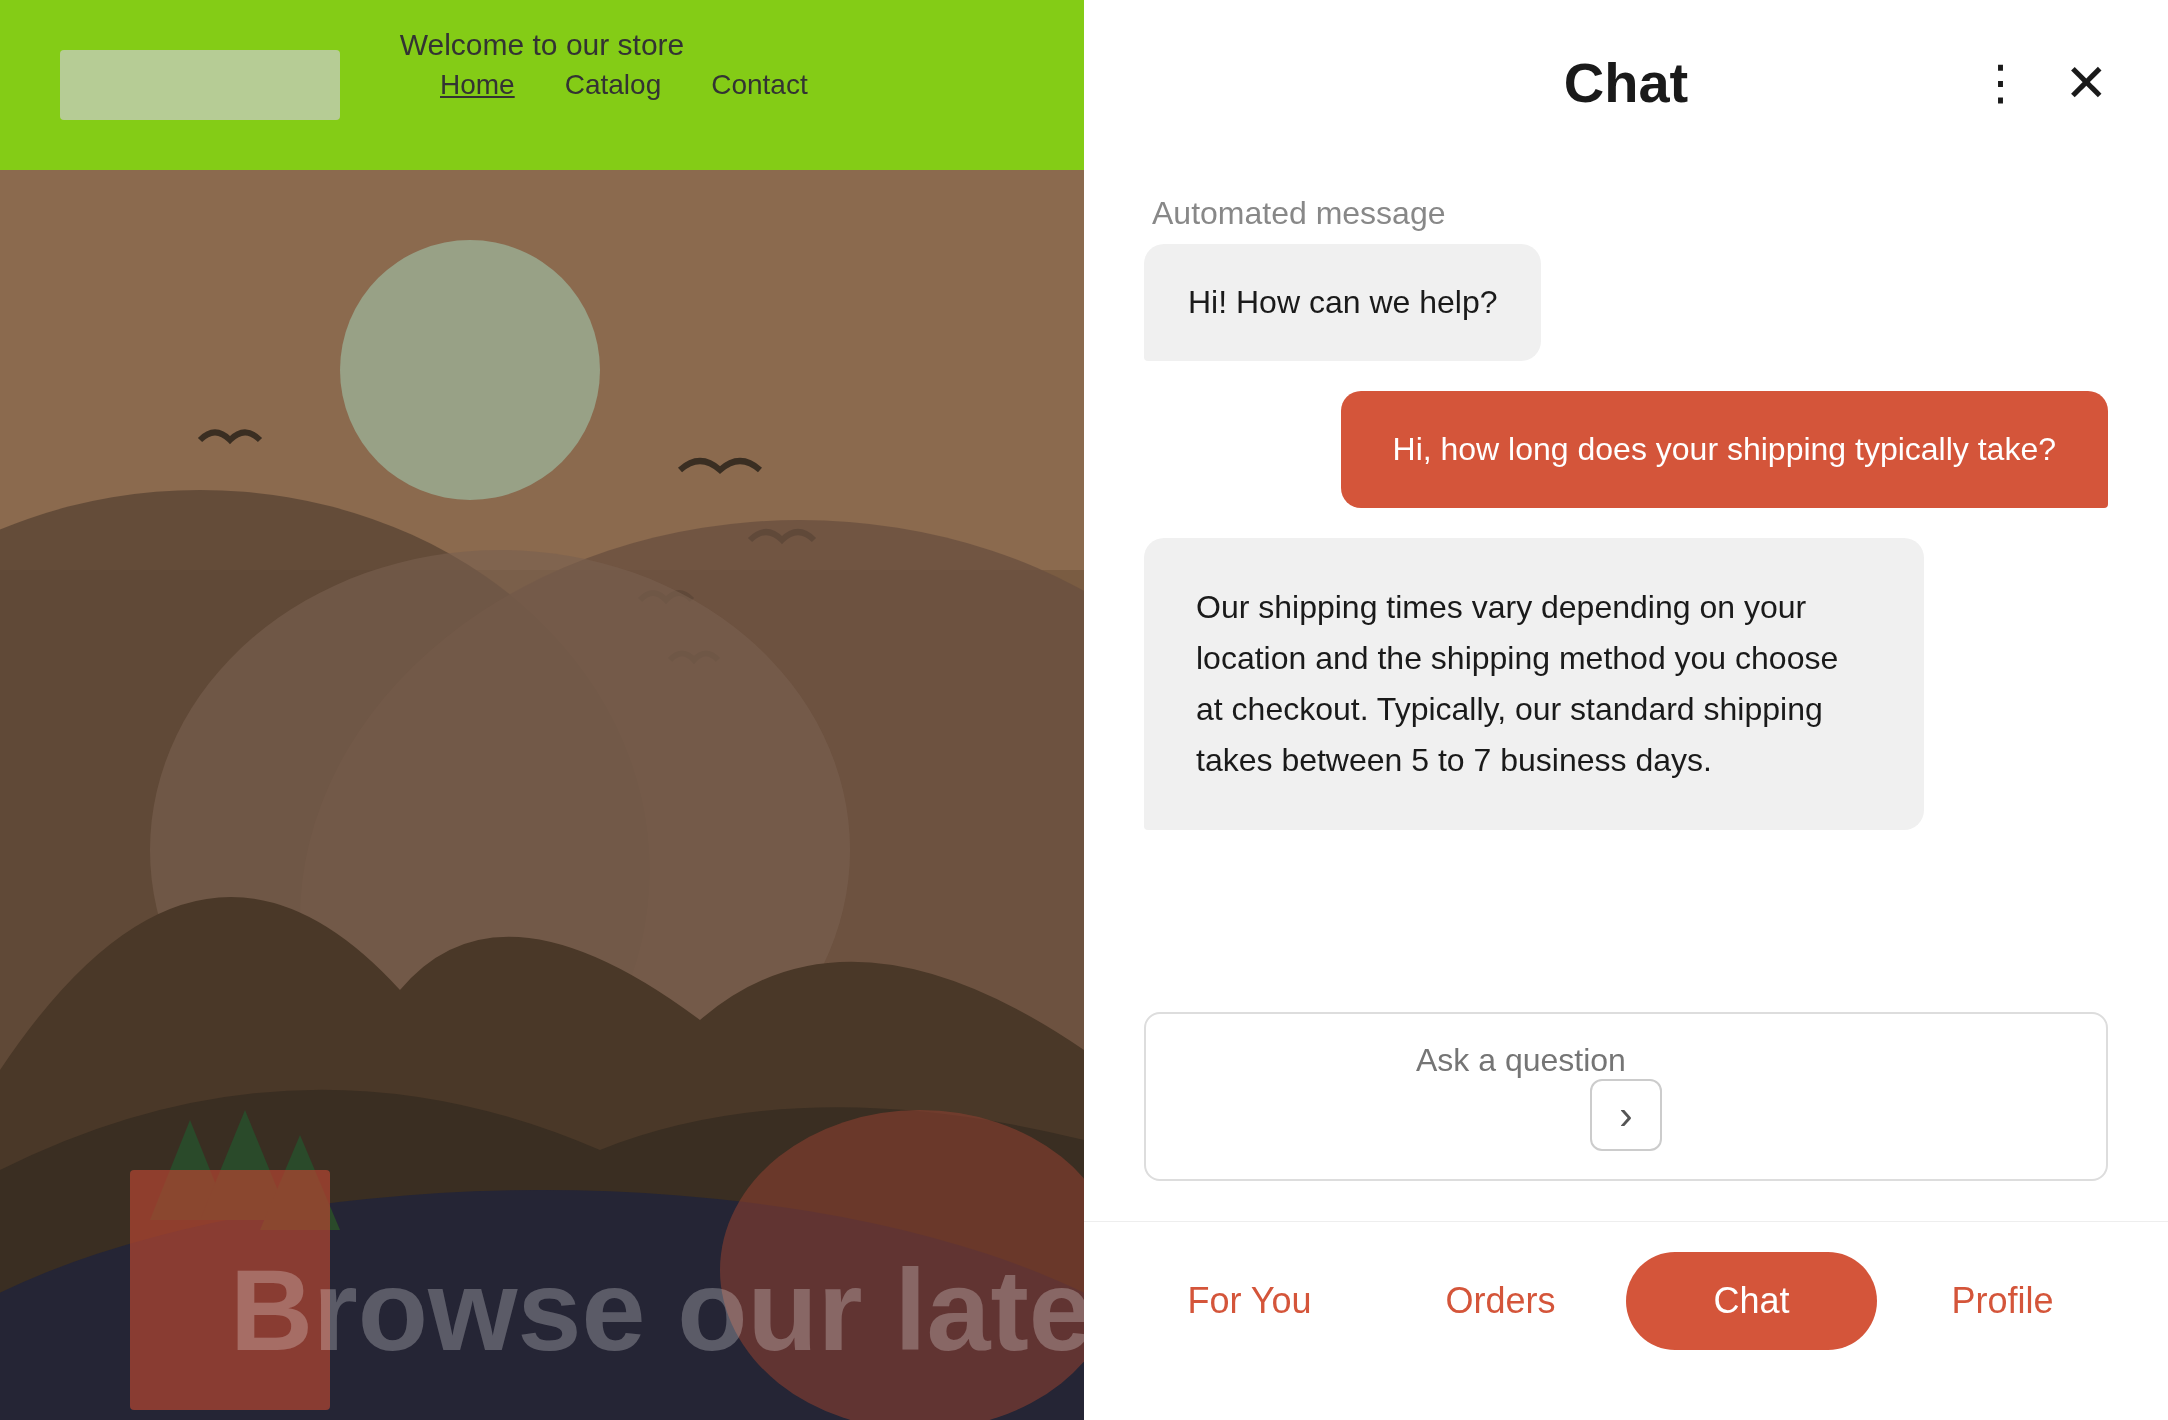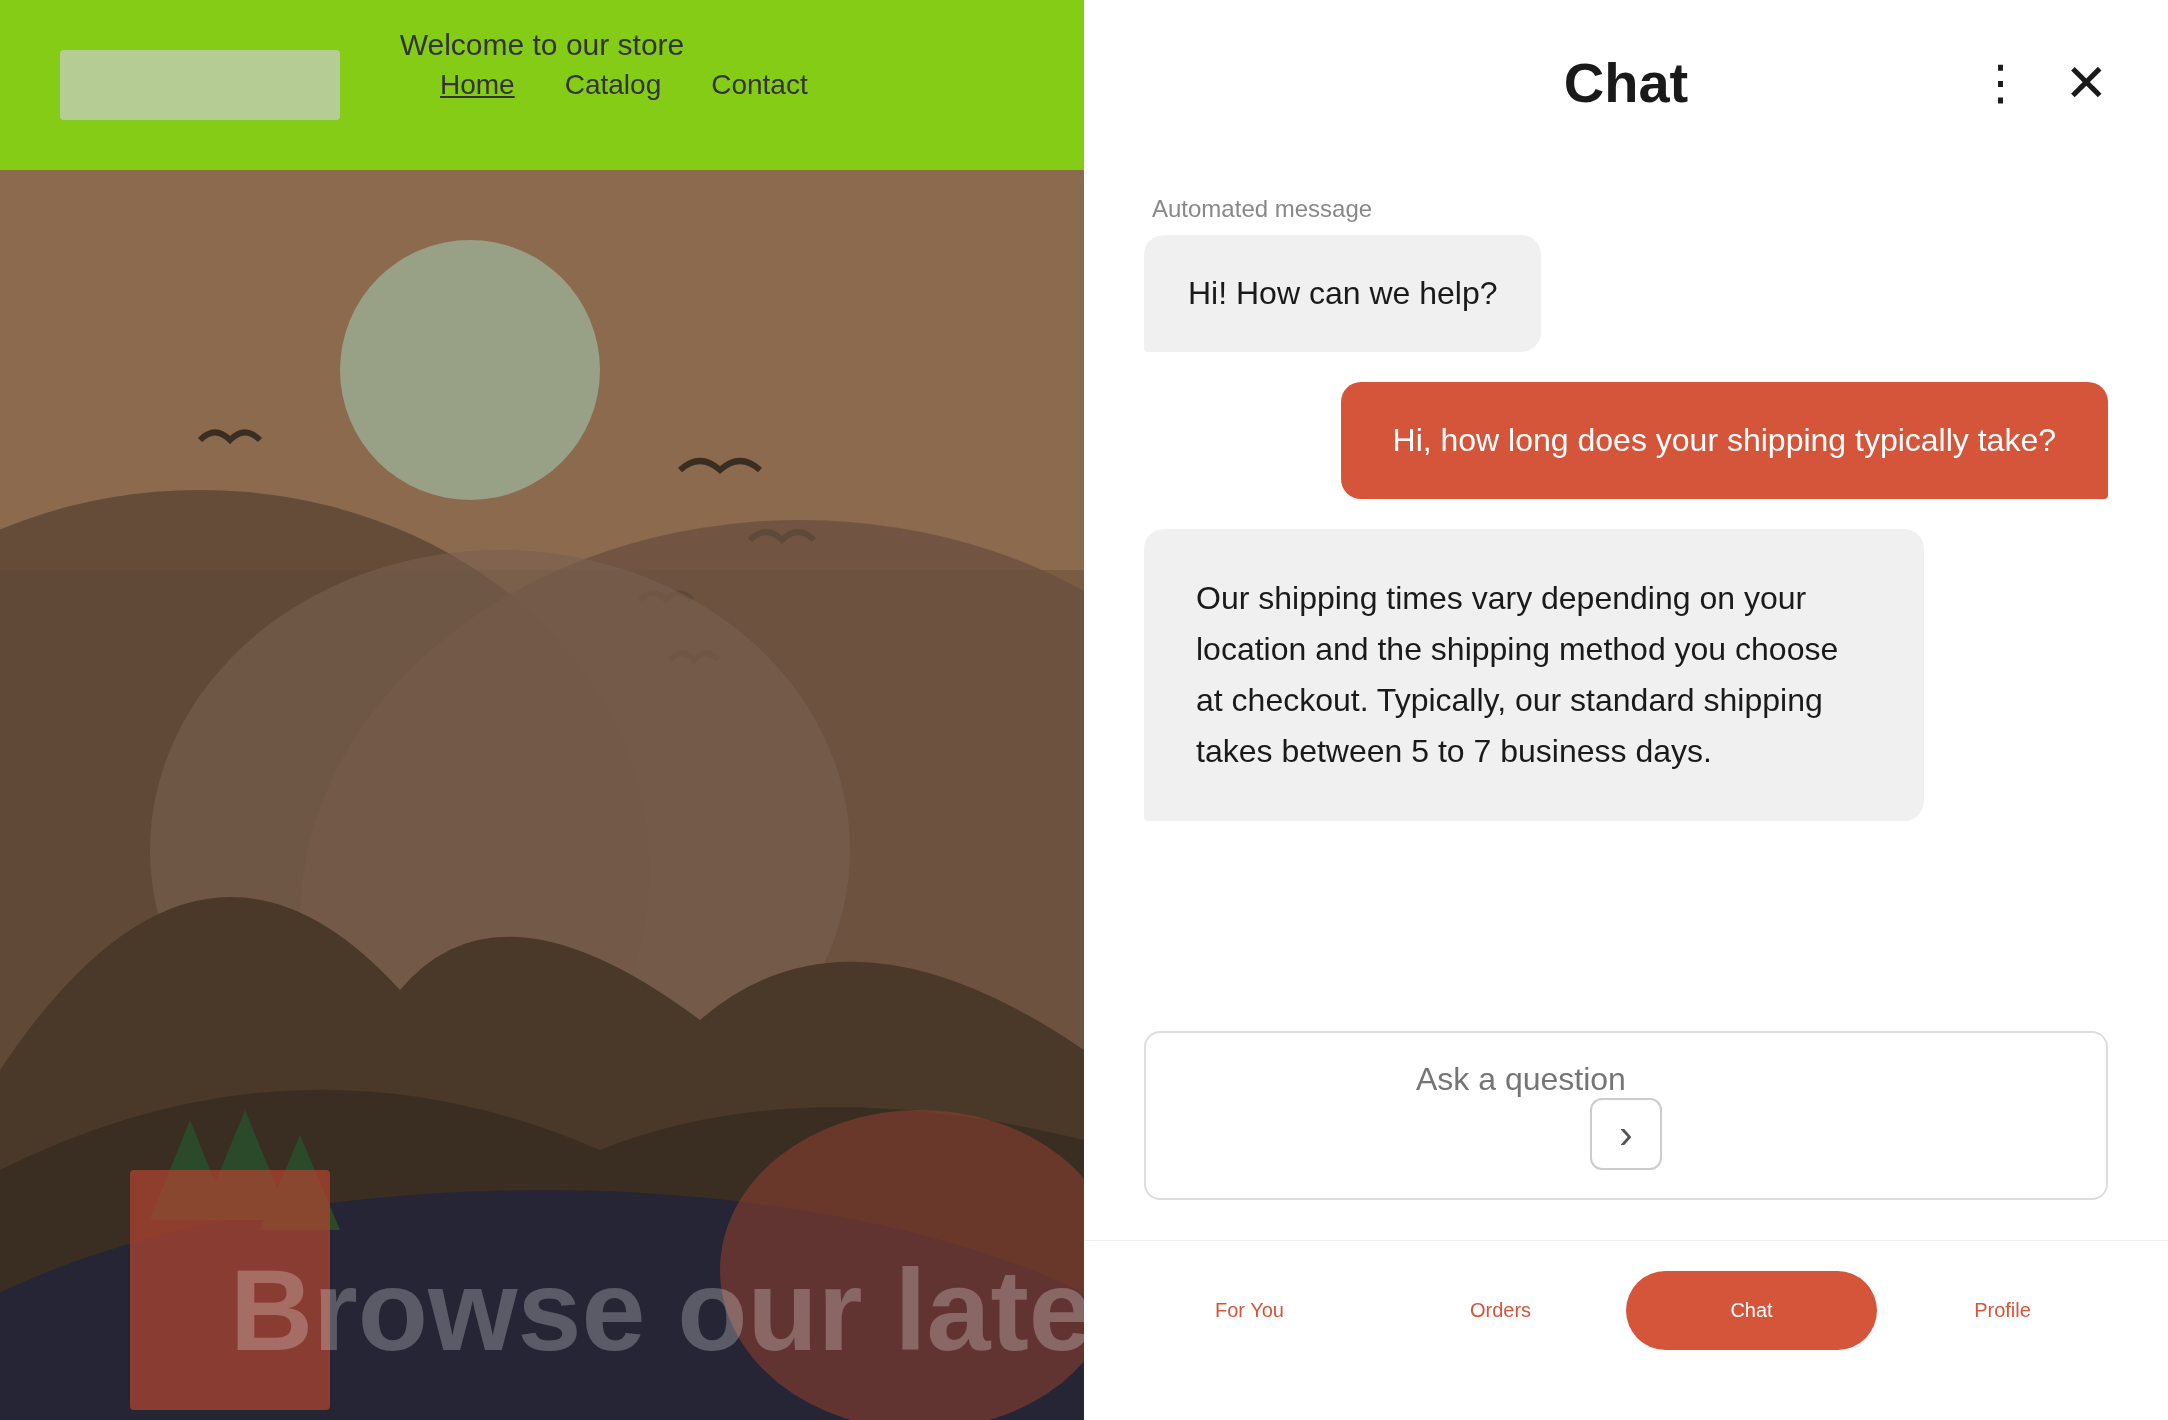--- a/index.html
+++ b/index.html
@@ -124,21 +124,21 @@
       gap: 30px;
     }
 
     
     .msg-automated {
       align-self: flex-start;
       max-width: 620px;
     }
 
     .msg-automated-label {
-      font-size: 24px;
+      font-size: 32px;
       color: #888;
       margin-bottom: 12px;
       padding-left: 8px;
     }
 
     .msg-bubble-gray {
       background: #f0f0f0;
       border-radius: 20px 20px 20px 4px;
       padding: 36px 44px;
       font-size: 32px;
@@ -223,21 +223,21 @@
       gap: 0;
       border-top: 1px solid #eee;
     }
 
     .nav-tab {
       flex: 1;
       display: flex;
       align-items: flex-end;
       justify-content: center;
       padding: 28px 20px;
-      font-size: 20px;
+      font-size: 36px;
       border-radius: 50px;
       cursor: pointer;
       color: #d4553a;
       font-weight: 500;
     }
 
     .nav-tab.active {
       background: #d4553a;
       color: #ffffff;
     }

